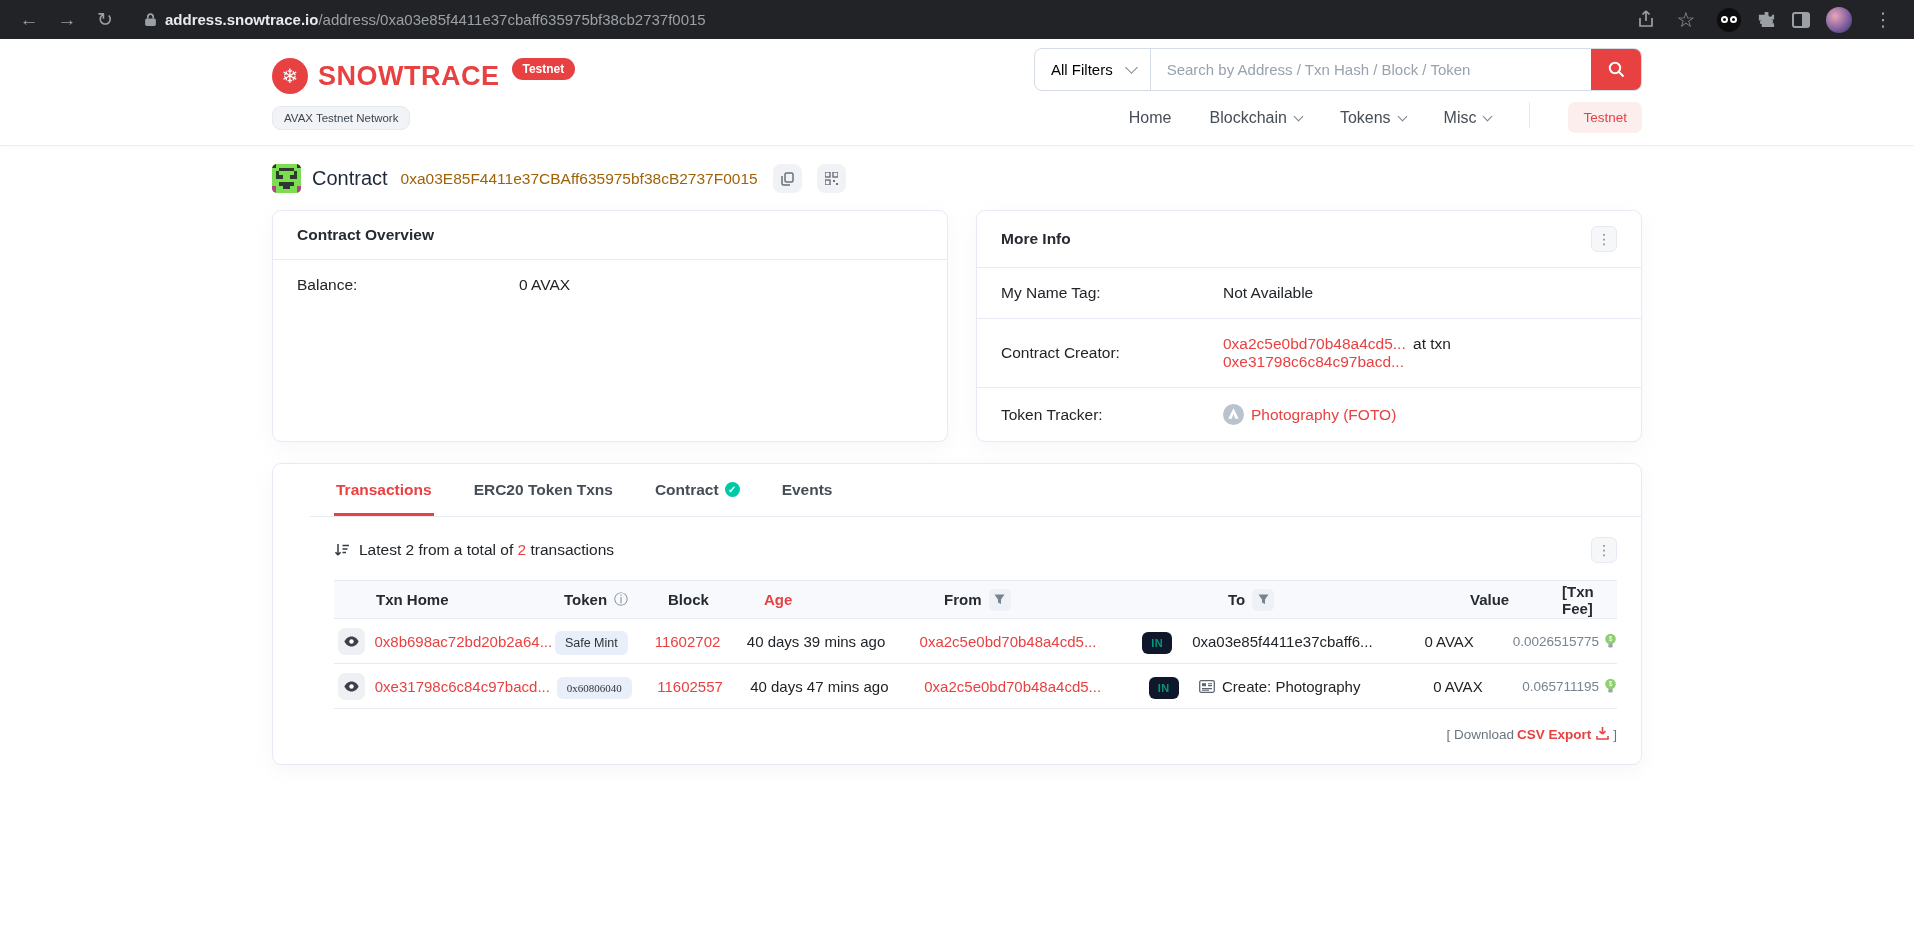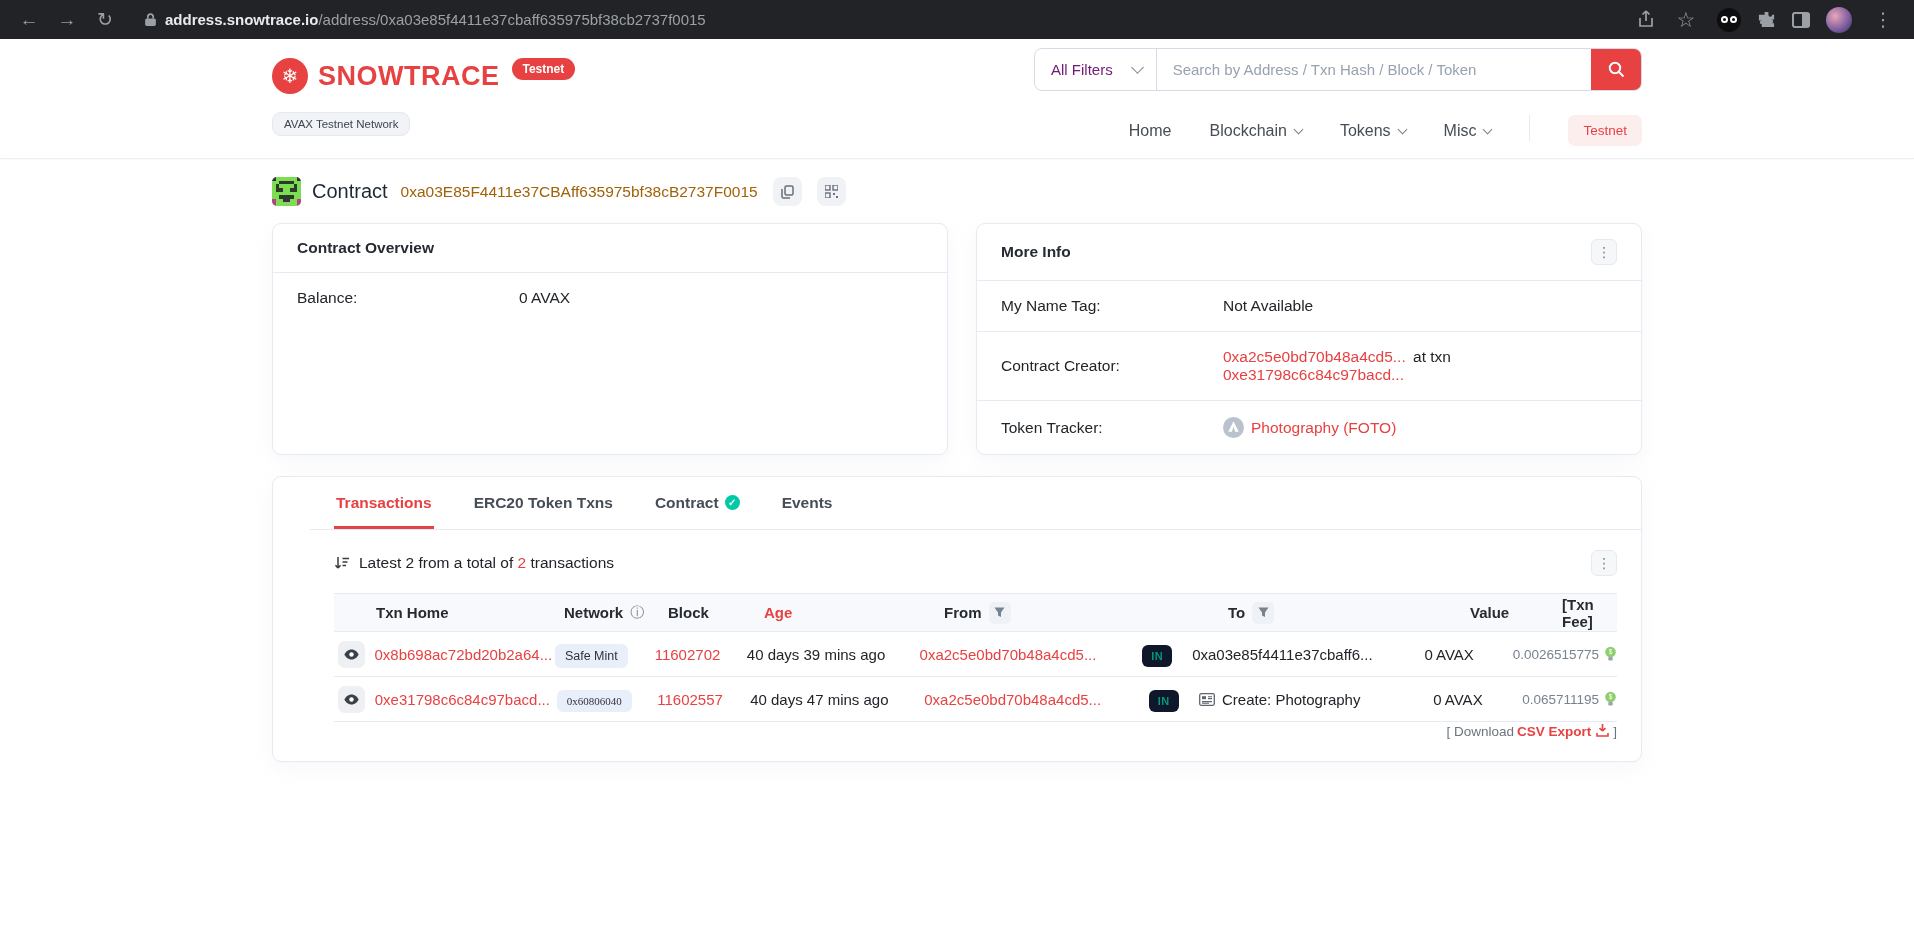--- a/index.html
+++ b/index.html
@@ -29,33 +29,33 @@
   .container { width:1370px; margin:0 auto; }
   .hrow1 { display:flex; justify-content:space-between; align-items:flex-start; }
   .logo { display:flex; align-items:center; gap:10px; margin-top:10px; cursor:pointer; }
   .logo-mark { width:36px; height:36px; border-radius:50%; background:#e84142; color:#fff;
     display:flex; align-items:center; justify-content:center; font-size:20px; }
   .logo-text { color:#e84142; font-size:27px; font-weight:800; letter-spacing:.5px; }
   .logo-badge { background:#e84142; color:#fff; font-size:12px; font-weight:700;
     padding:4px 11px; border-radius:12px; margin-top:-14px; margin-left:2px; }
   .search { display:flex; width:608px; height:43px; border:1px solid #d6dce5;
     border-radius:8px; overflow:hidden; background:#fff; }
-  .search-filter { display:flex; align-items:center; gap:20px; padding:0 14px 0 16px;
-    border-right:1px solid #d6dce5; font-size:15px; color:#701a75; cursor:pointer; white-space:nowrap; }
+  .search-filter { display:flex; align-items:center; gap:14px; padding:0 14px 0 16px;
+    border-right:1px solid #d6dce5; font-size:15px; color:#000000; cursor:pointer; white-space:nowrap; }
   .chev { width:9px; height:9px; border-right:1.5px solid #77838f; border-bottom:1.5px solid #77838f;
     transform:rotate(45deg); margin-top:-4px; }
   .search input { flex:1; border:none; outline:none; font-size:15px; padding:0 16px;
     color:#212529; font-family:"Liberation Sans",sans-serif; }
   .search input::placeholder { color:#97a2ae; }
   .search-btn { width:50px; background:#e84142; border:none; display:flex; align-items:center;
     justify-content:center; cursor:pointer; }
   .hrow2 { display:flex; justify-content:space-between; align-items:center; margin-top:8px; }
   .net-badge { font-size:11.5px; color:#3e4650; background:#f1f3f7; border:1px solid #e4e8ef;
     padding:5px 11px; border-radius:9px; }
-  .nav { display:flex; gap:38px; font-size:16px; color:#454d56;margin-top:13px; }
+  .nav { display:flex; gap:38px; font-size:16px; color:#454d56; }
   .nav-item { display:flex; align-items:center; gap:8px; cursor:pointer; }
   .nav-item .chev { width:7px; height:7px; margin-top:-2px; }
   .nav-sep { width:1px; height:26px; background:#e7eaf3; }
   .nav-testnet { background:#fdeeee; color:#e84142; font-size:13.5px; padding:8px 15px;
     border-radius:7px; cursor:pointer; }
 
   
   .title-row { display:flex; align-items:center; gap:11px; margin-top:18px; }
   .blockie { width:29px; height:29px; border-radius:5px; overflow:hidden; flex:0 0 auto; }
   .page-title { font-size:20px; color:#1d2939; font-weight:500; }
@@ -117,21 +117,21 @@
   .eye-btn { width:27px; height:27px; border-radius:7px; background:#eef0f3; border:none;
     display:flex; align-items:center; justify-content:center; cursor:pointer; }
   .method-badge { background:#e9effa; color:#2f3337; font-size:12.5px; padding:5px 10px;
     border-radius:6px; white-space:nowrap; }
   .method-badge.hex { font-size:11px; font-family:Liberation Serif, serif; }
   .in-badge { background:#0f172a; color:#02977e; font-size:11px; font-weight:700;
     letter-spacing:.4px; padding:5px 9px; border-radius:6px; }
   .fee-text { color:#77838f; font-size:13.5px; }
   .to-plain { color:#212529; }
 
-  .csv-row { display:flex; justify-content:flex-end; margin-top:2px; font-size:13.5px; color:#6c757d; }
+  .csv-row { display:flex; justify-content:flex-end; margin-top:18px; font-size:13.5px; color:#6c757d; }
   .csv-row .csv-link { color:#e84142; font-weight:700; margin:0 3px; cursor:pointer; }
   .csv-dl { margin:0 4px 0 2px; vertical-align:-2px; }
 </style>
 </head>
 <body>
 
 <div class="chrome">
   <span class="navic">←</span>
   <span class="navic">→</span>
   <span class="navic">↻</span>
@@ -322,21 +322,21 @@
           <span>⋮</span>
         </button>
       </div>
 
       <div class="tbl">
 
         <div class="trow thead">
           <span class="c-eye"></span>
           <span class="c-hash">Txn Home</span>
           <span class="c-method hdr-flex">
-            <span>Network</span>
+            <span>Token</span>
             <span class="info-i">ⓘ</span>
           </span>
           <span class="c-block">Block</span>
           <span class="c-age age-hdr">Age</span>
           <span class="c-from hdr-flex">
             <span>From</span>
             <span class="funnel-box">
               <svg width="11" height="11" viewBox="0 0 11 11">
                 <path d="M0.5 0.5h10L7 5.5V10l-3-1.6V5.5z" fill="#77838f"></path>
               </svg>

